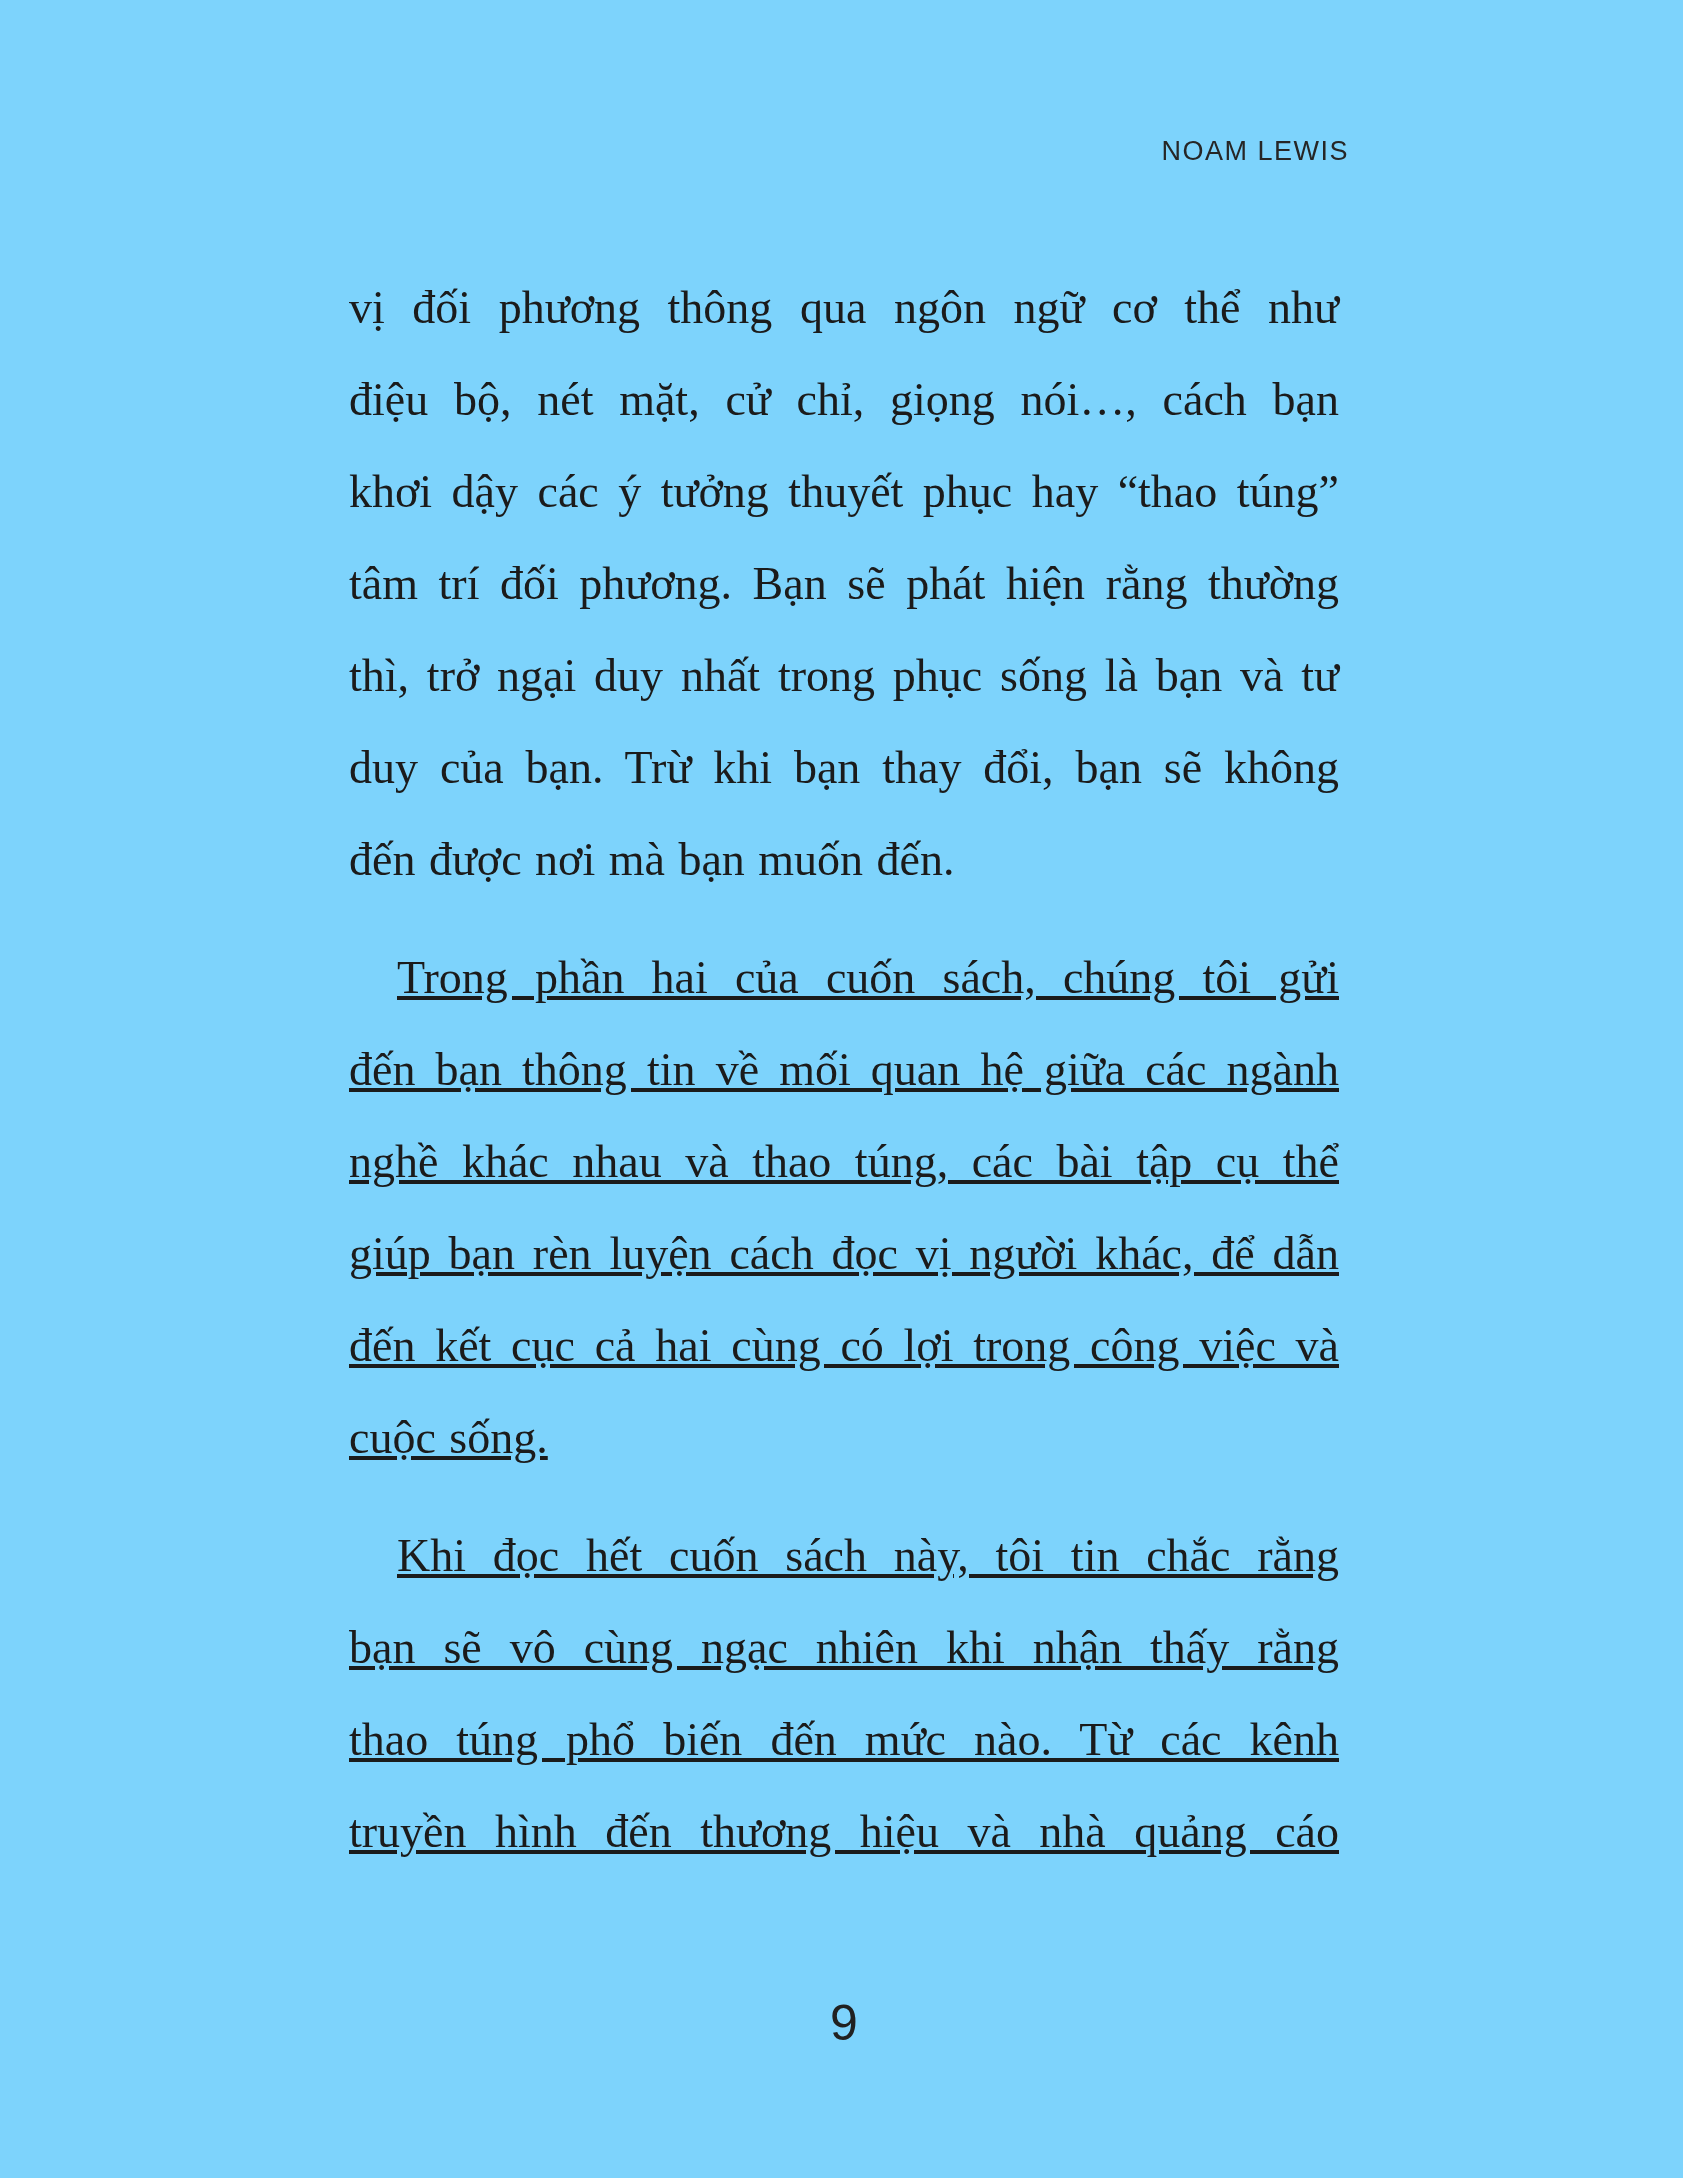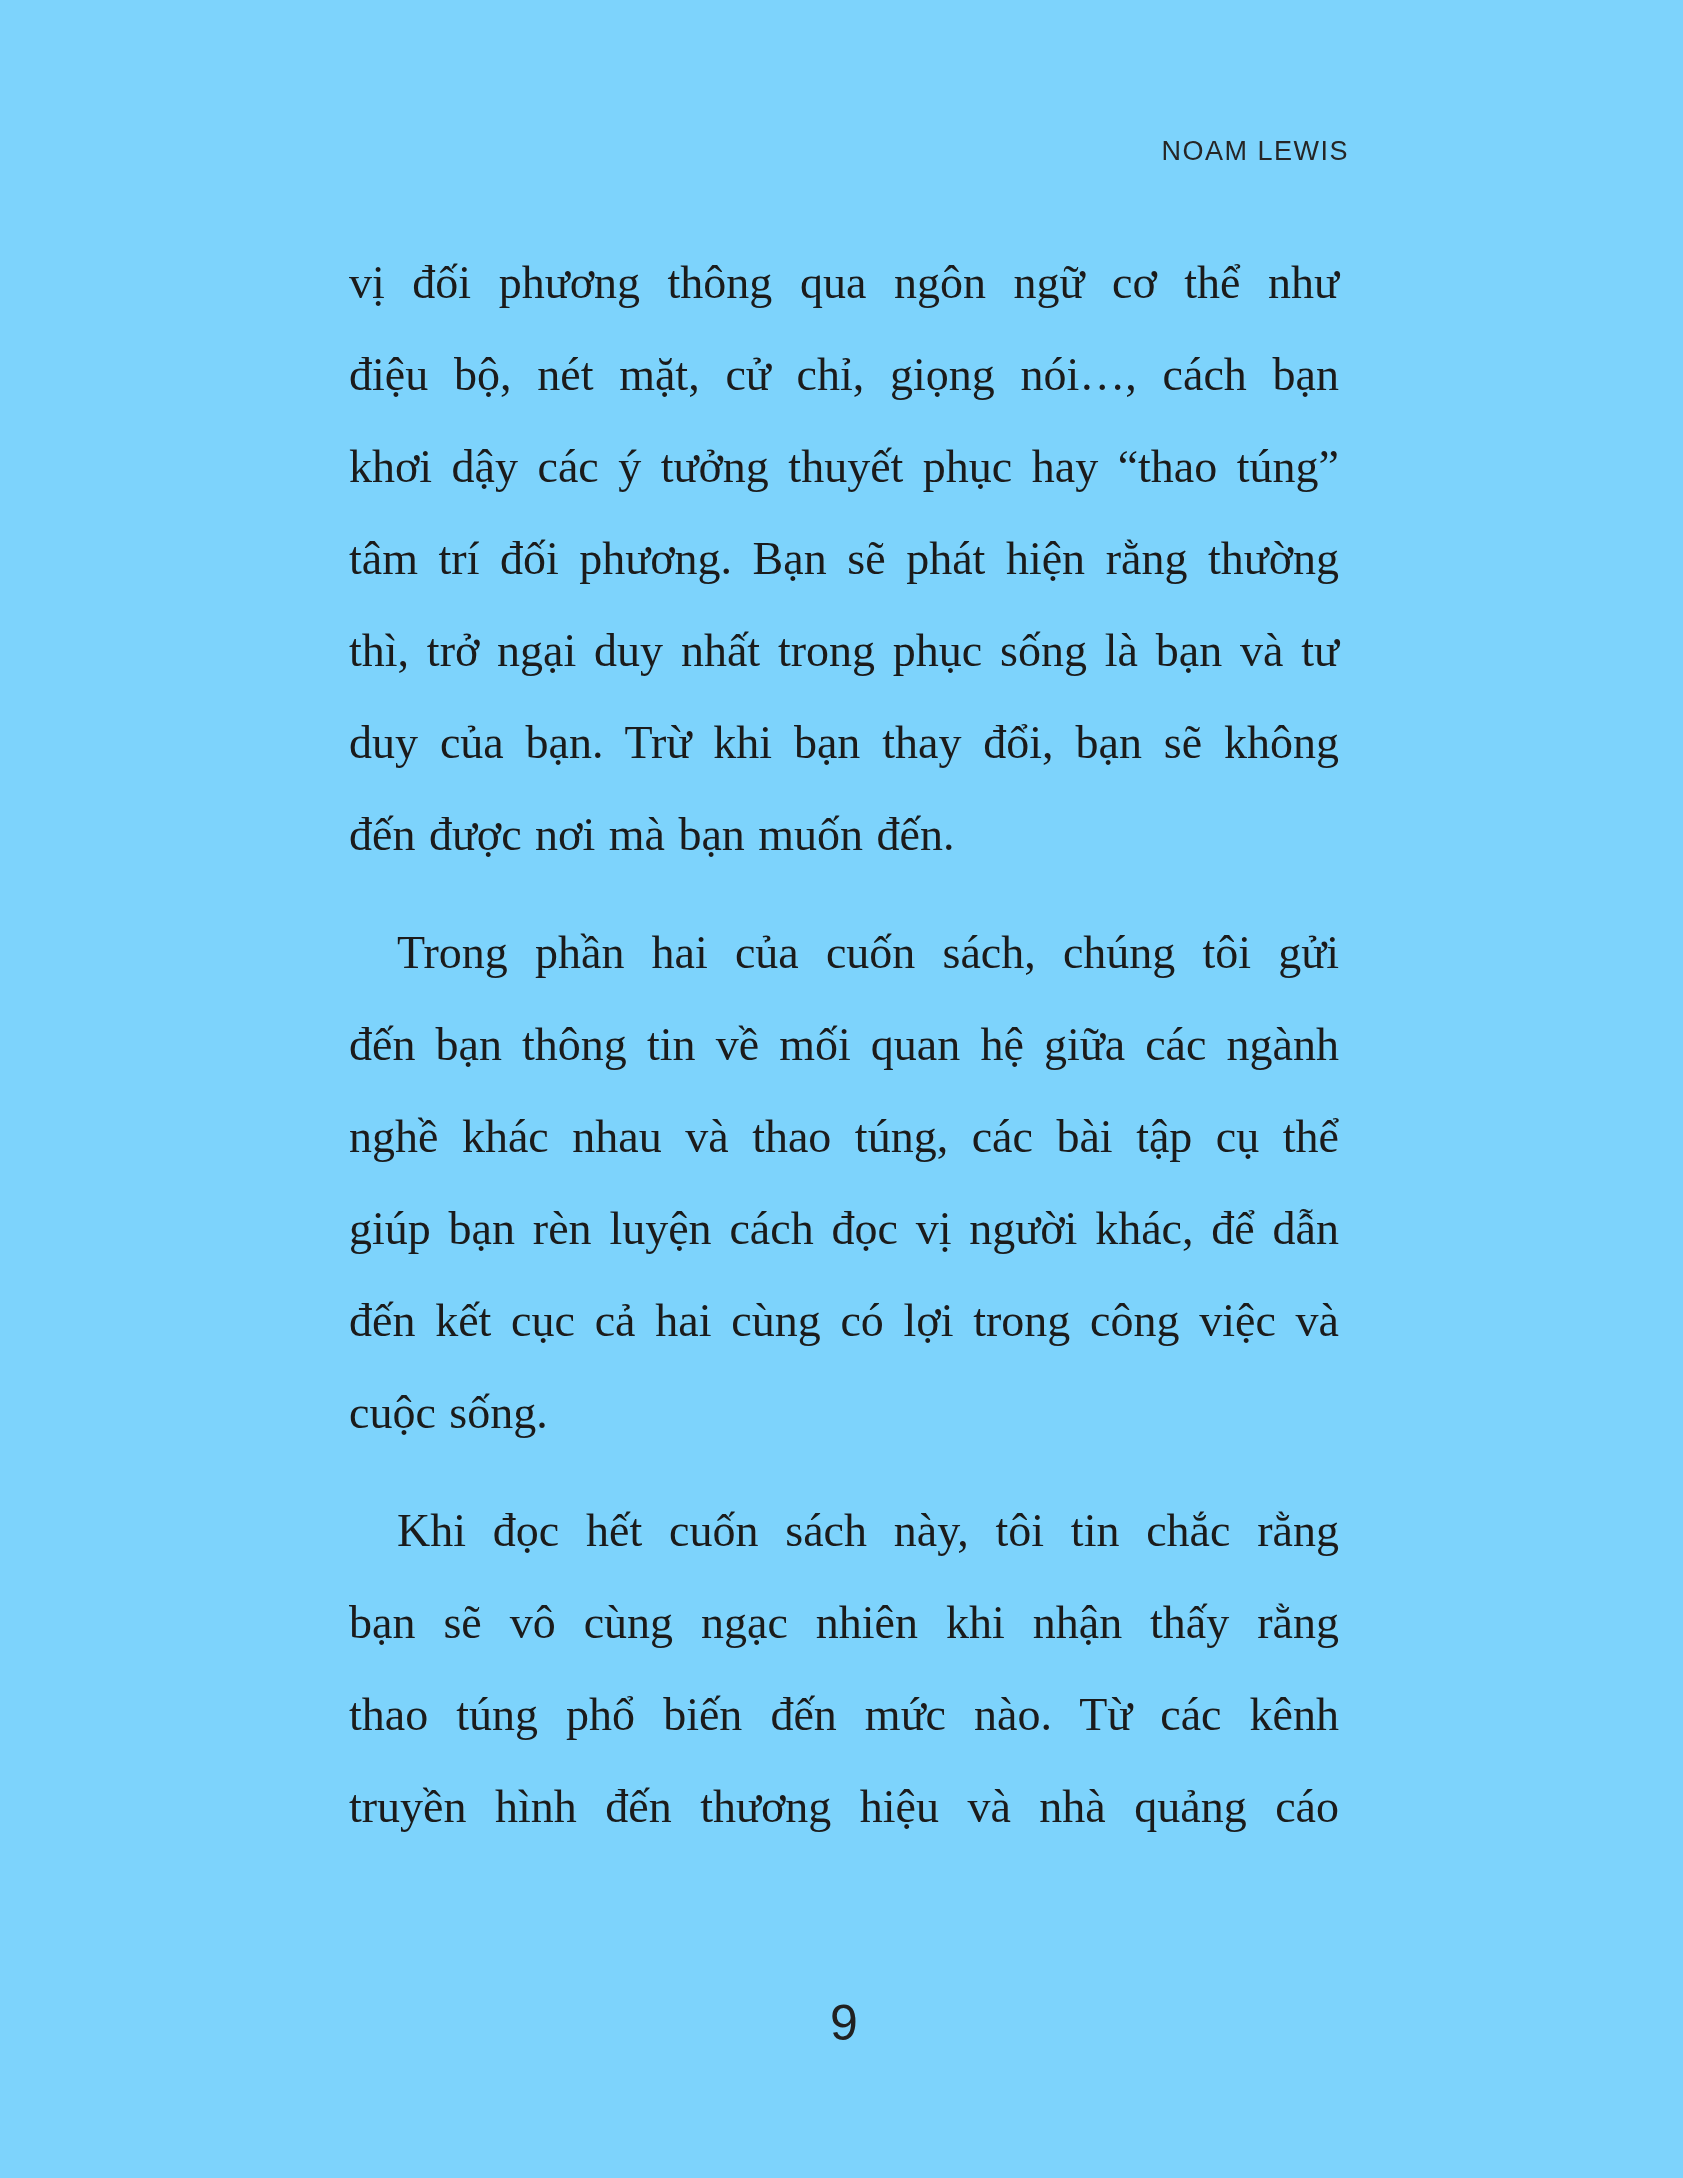--- a/index.html
+++ b/index.html
@@ -21,29 +21,30 @@
     right: 334px;
     font-family: "Liberation Sans", sans-serif;
     font-size: 27px;
     line-height: 1;
     letter-spacing: 1.5px;
     color: #262626;
   }
   .body-text {
     position: absolute;
     left: 349px;
-    top: 237px;
+    top: 262px;
     width: 990px;
     font-family: "Liberation Serif", serif;
     font-size: 46px;
     line-height: 92px;
     color: #1b1b1b;
   }
   .paragraph + .paragraph {
     margin-top: 26px;
+    text-decoration: underline;
   }
   .line {
     text-align: justify;
     text-align-last: justify;
     -moz-text-align-last: justify;
     word-spacing: 2px;
   }
   .line.line-left {
     text-align-last: left;
     -moz-text-align-last: left;

